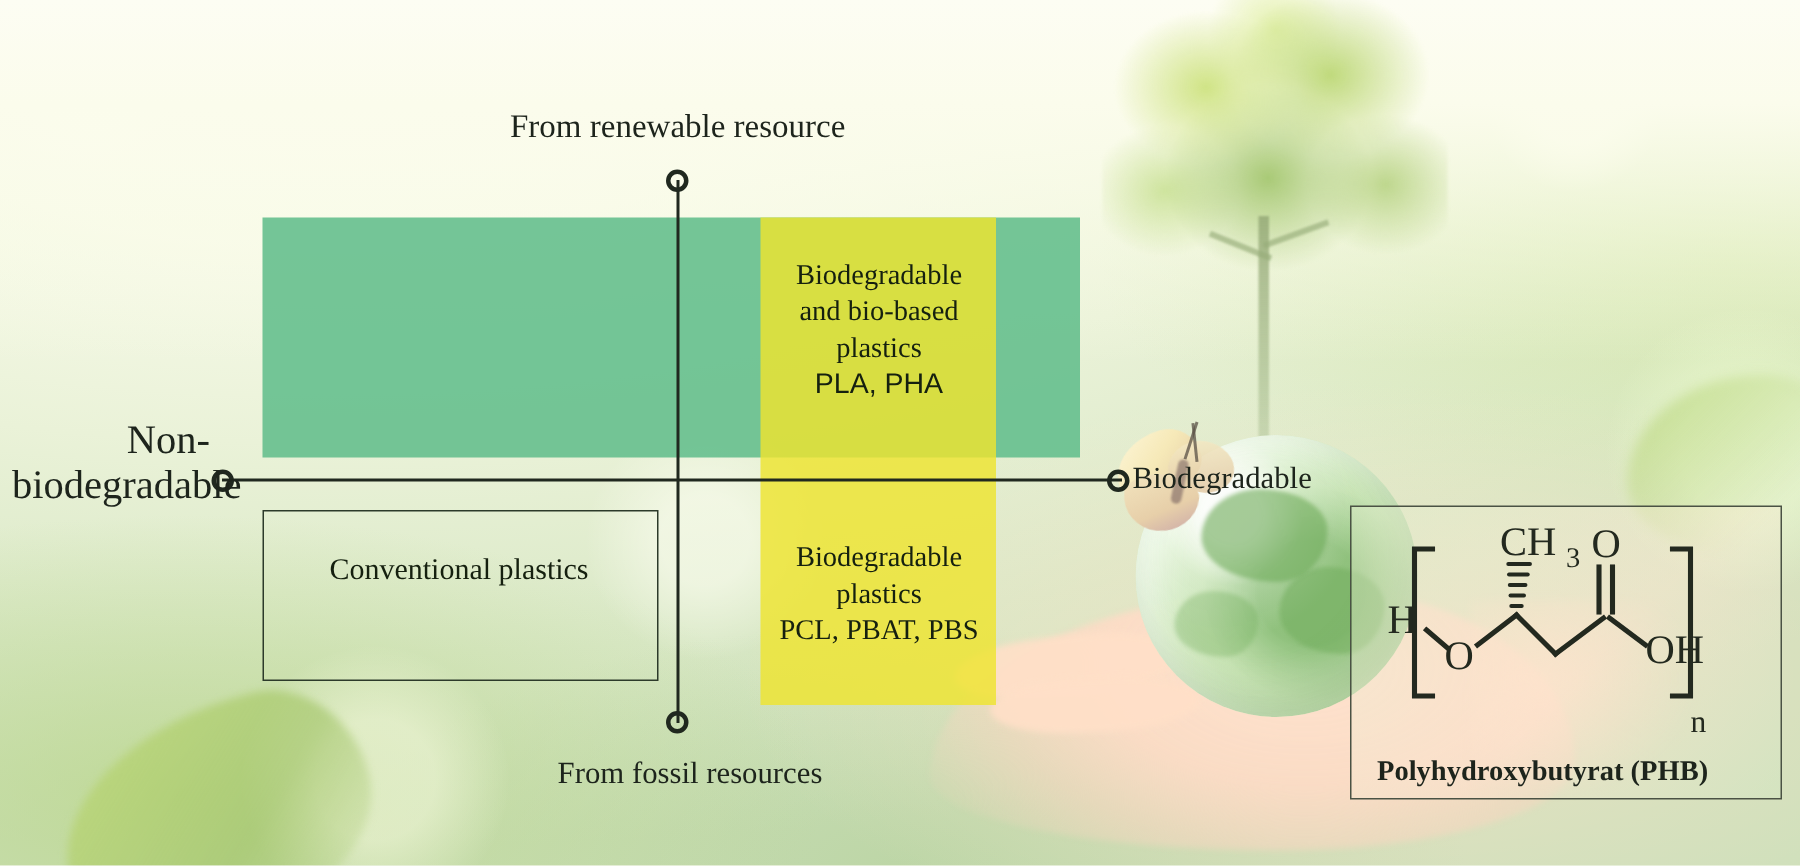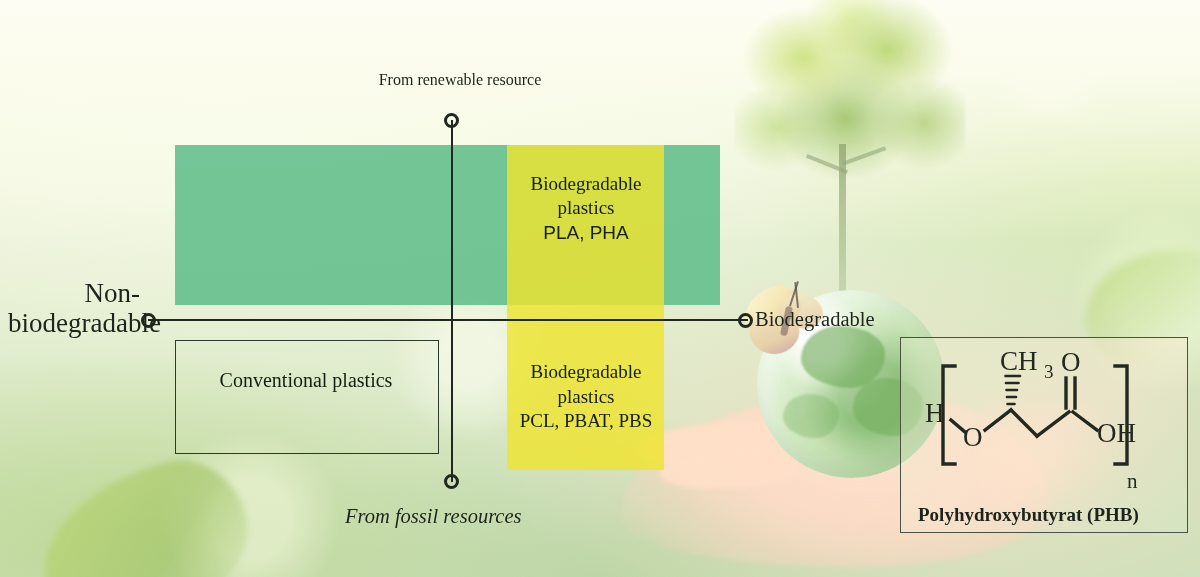--- a/index.html
+++ b/index.html
@@ -143,22 +143,22 @@
     position:absolute;width:15px;height:15px;border-radius:50%;
     border:3px solid #20281f;background:transparent;box-sizing:border-box;
   }
   .node-left{left:141px;top:313px;}
   .node-right{left:738px;top:313px;}
   .node-top{left:444px;top:113px;}
   .node-bottom{left:444px;top:474px;}
 
   
   .lbl{position:absolute;color:#1d241c;font-family:"Liberation Serif", serif;}
-  .lbl-top{left:340px;top:71px;width:240px;text-align:center;font-size:16px;}
-  .lbl-bottom{left:345px;top:505px;width:230px;text-align:left;font-size:20.5px;font-style:italic;}
+  .lbl-top{left:340px;top:71px;width:240px;font-size:22px;}
+  .lbl-bottom{left:345px;top:505px;width:230px;text-align:center;font-size:20.5px;}
   .lbl-left{left:8px;top:278px;width:132px;text-align:right;font-size:27px;line-height:1.12;}
   .lbl-right{left:755px;top:308px;font-size:20.5px;}
 
   
   .qtext{position:absolute;text-align:center;color:#15200f;}
   .qtext .serif{font-family:"Liberation Serif", serif;}
   .qtext .sans{font-family:"Liberation Sans", sans-serif;}
 
   .t-biobased{left:180px;top:200px;width:270px;}
   .t-biobased .serif{font-size:20px;line-height:1.2;}
@@ -245,20 +245,21 @@
   <div class="lbl lbl-left">
     <div>Non-</div>
     <div>biodegradable</div>
   </div>
 
   <div class="lbl lbl-right">Biodegradable</div>
 
 
   <div class="qtext t-bioboth">
     <div class="serif">Biodegradable</div>
+    <div class="serif">and bio-based</div>
     <div class="serif">plastics</div>
     <div class="sans">PLA, PHA</div>
   </div>
 
   <div class="qtext t-conv">
     <div class="serif">Conventional plastics</div>
   </div>
 
   <div class="qtext t-biodeg">
     <div class="serif">Biodegradable</div>

